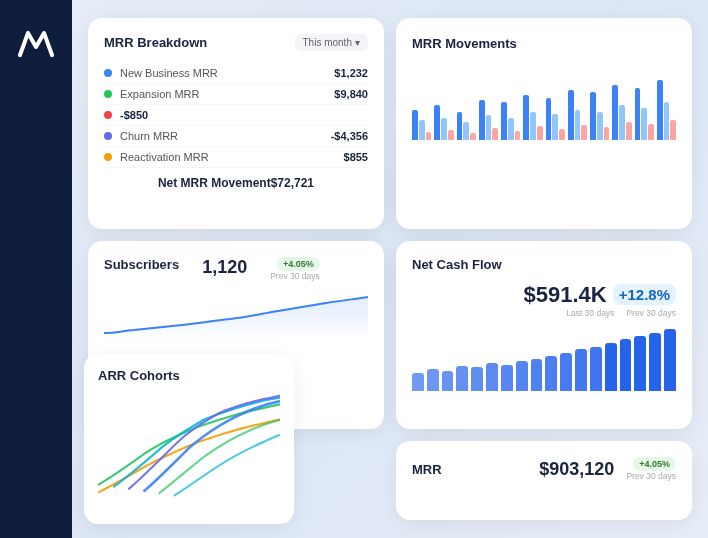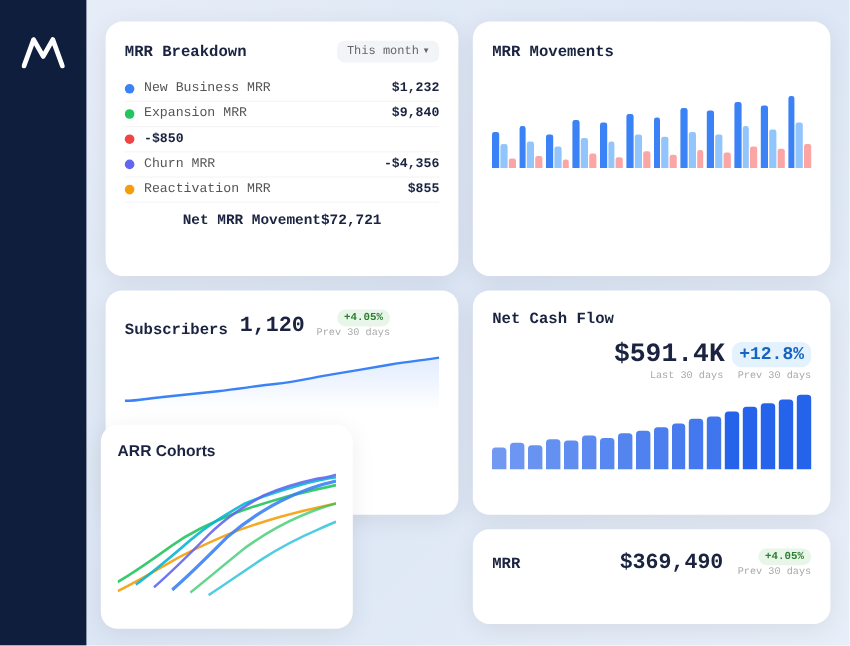--- a/index.html
+++ b/index.html
@@ -30,24 +30,23 @@
       font-weight: 900;
       letter-spacing: -2px;
     }
 
     
     .main {
       position: absolute;
       left: 72px; top: 0; right: 0; bottom: 0;
       padding: 18px 16px;
       display: grid;
-      grid-template-columns: 1fr;
+      grid-template-columns: 1fr 1fr;
       grid-template-rows: auto auto auto;
       gap: 12px;
-      font-family: Liberation Mono, monospace;
     }
 
     
     .card {
       background: white;
       border-radius: 14px;
       padding: 16px;
       box-shadow: 0 4px 20px rgba(0,0,0,0.07);
     }
 
@@ -115,22 +114,22 @@
       color: #1a2340;
     }
 
     
     .subscribers-card {
       grid-column: 1;
       grid-row: 2;
     }
     .sub-header {
       display: flex;
-      align-items: flex-end;
-      gap: 10px;
+      align-items: flex-start;
+      gap: 23px;
       margin-bottom: 6px;
     }
     .sub-title {
       font-size: 13px;
       font-weight: 700;
       color: #1a2340;
     }
     .sub-value {
       font-size: 18px;
       font-weight: 700;
@@ -469,21 +468,21 @@
         <div class="ncf-bar" style="height: 52px; background: rgb(37, 99, 235); border-radius: 3px 3px 0px 0px;"></div>
         <div class="ncf-bar" style="height: 55px; background: rgb(37, 99, 235); border-radius: 3px 3px 0px 0px;"></div>
         <div class="ncf-bar" style="height: 58px; background: rgb(37, 99, 235); border-radius: 3px 3px 0px 0px;"></div>
         <div class="ncf-bar" style="height: 62px; background: rgb(37, 99, 235); border-radius: 3px 3px 0px 0px;"></div>
       </div>
   </div>
 
   <div class="card mrr-bottom" style="grid-column:2;grid-row:3;">
     <div class="mrr-b-inner">
       <span class="mrr-b-title">MRR</span>
-      <span class="mrr-b-value">$369,490</span>
+      <span class="mrr-b-value">$903,120</span>
       <div class="mrr-b-right">
         <span class="mrr-b-badge">+4.05%</span>
         <span class="mrr-b-prev">Prev 30 days</span>
       </div>
     </div>
   </div>
 
 </div>
 
 <div class="arr-cohorts card">

